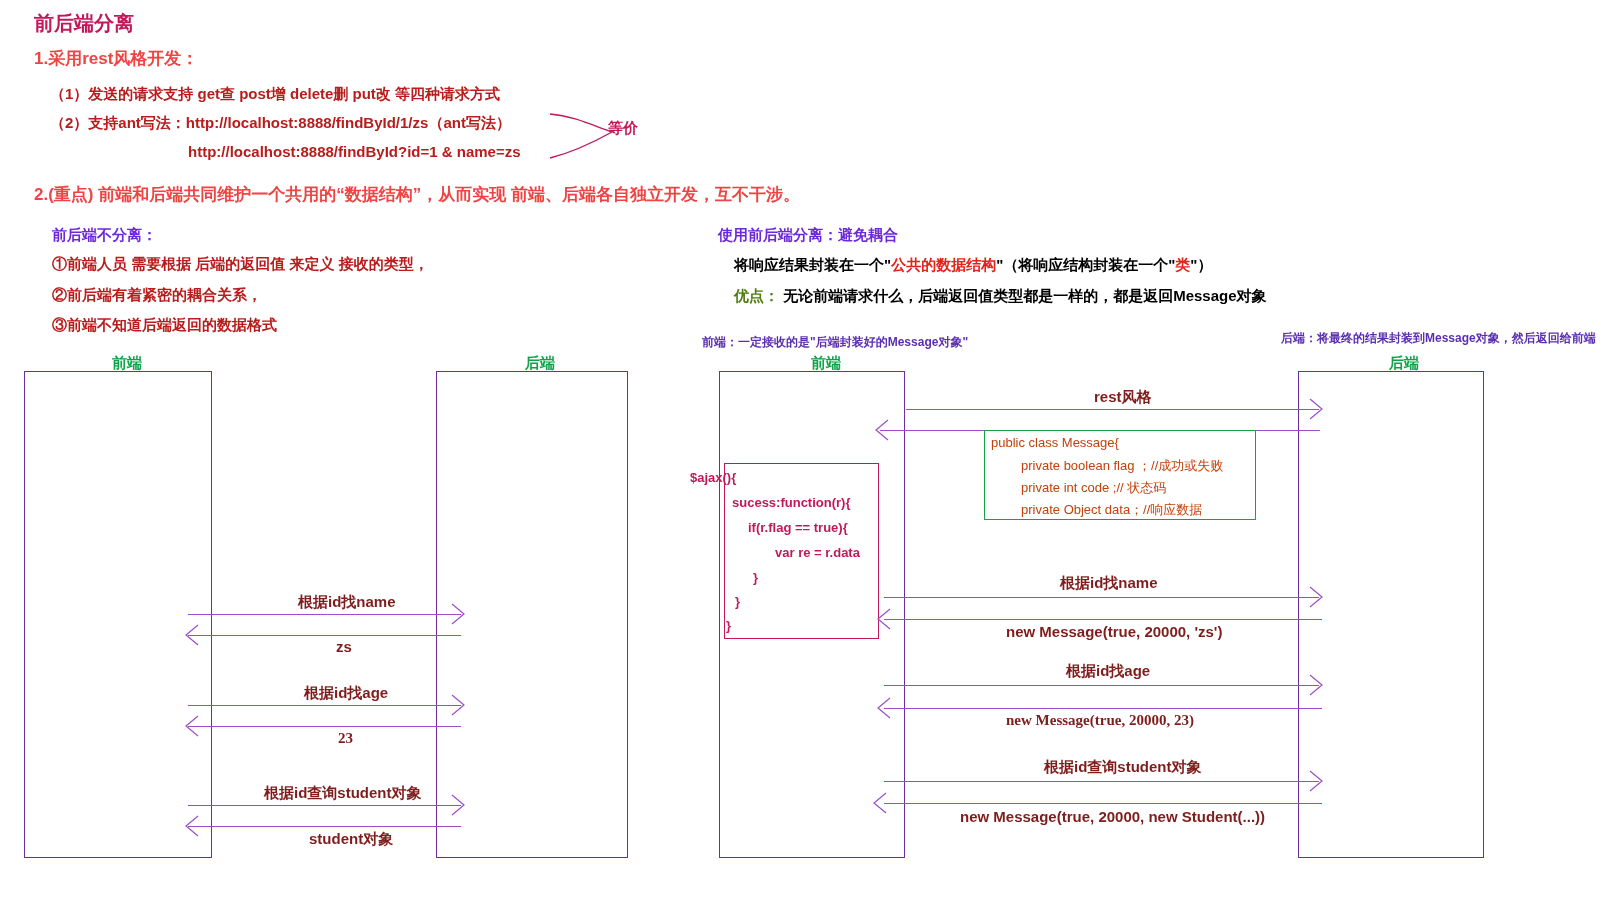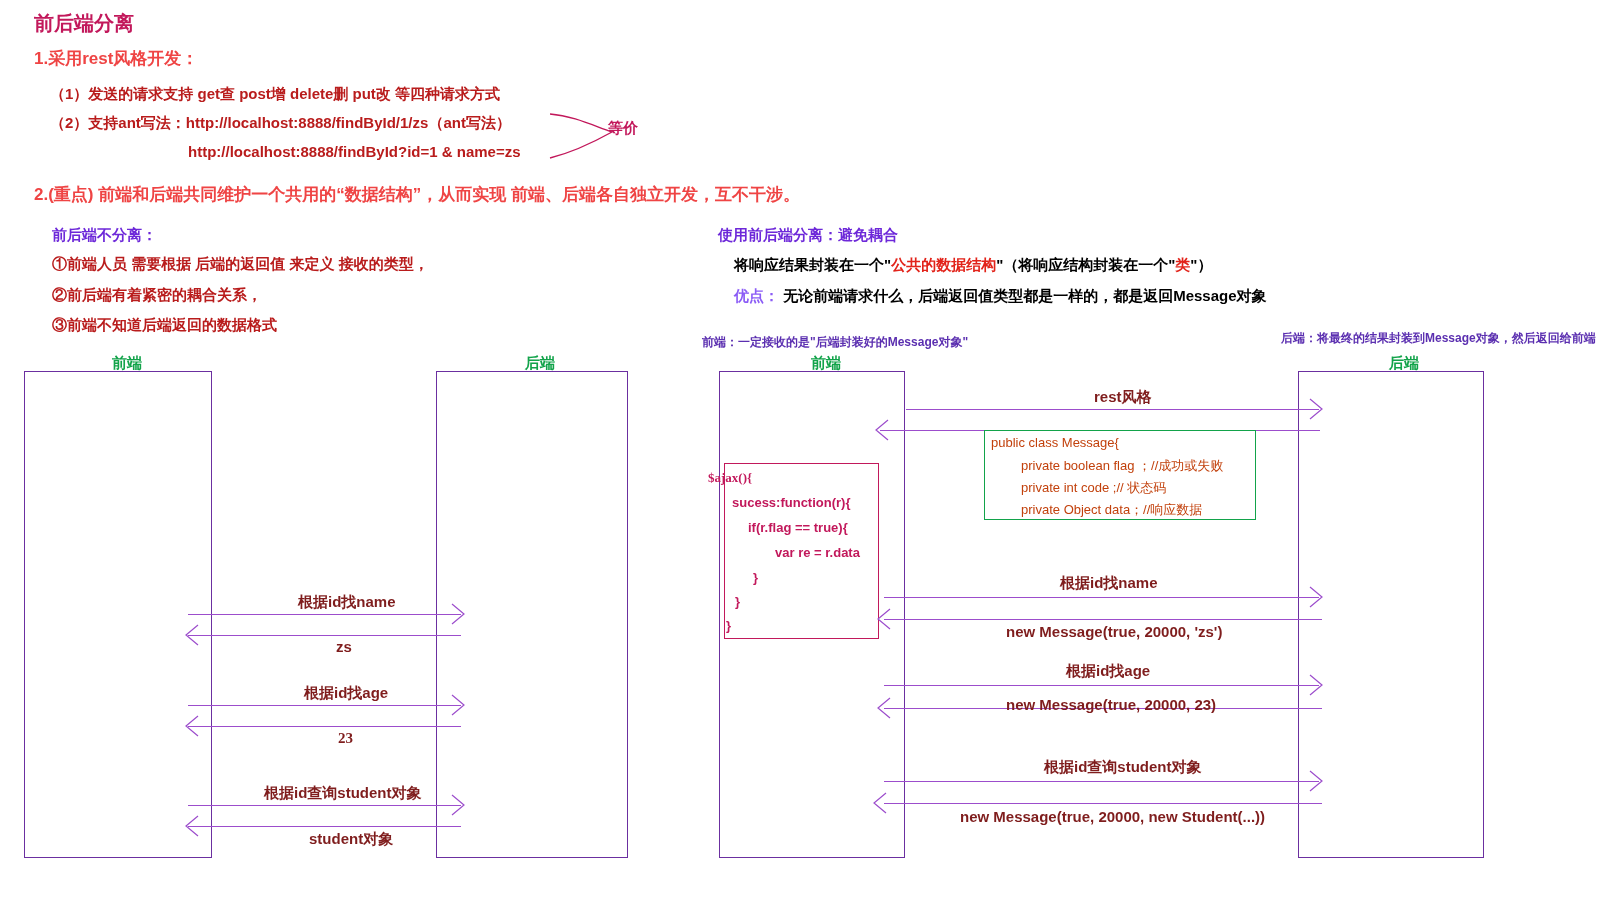--- a/index.html
+++ b/index.html
@@ -41,21 +41,21 @@
 <div class="t red" style="left:24px;top:226px;">前后端不分离：</div>
 <div class="t blk" style="left:24px;top:255px;">①前端人员 需要根据 后端的返回值 来定义 接收的类型，</div>
 <div class="t blk" style="left:24px;top:286px;">②前后端有着紧密的耦合关系，</div>
 <div class="t blk" style="left:24px;top:316px;">③前端不知道后端返回的数据格式</div>
 
 <div class="t red" style="left:690px;top:226px;">使用前后端分离：避免耦合</div>
 <div class="t" style="left:706px;top:256px;font-size:15px;font-weight:bold;">
   <span style="color:#000;">将响应结果封装在一个"</span><span style="color:#e2231a;">公共的数据结构</span><span style="color:#000;">"（将响应结构封装在一个"</span><span style="color:#e2231a;">类</span><span style="color:#000;">"）</span>
 </div>
 <div class="t" style="left:706px;top:287px;font-size:15px;font-weight:bold;">
-  <span style="color:#8b5cf6;">优点：</span><span style="color:#000;"> 无论前端请求什么，后端返回值类型都是一样的，都是返回Message对象</span>
+  <span style="color:#4d7c0f;">优点：</span><span style="color:#000;"> 无论前端请求什么，后端返回值类型都是一样的，都是返回Message对象</span>
 </div>
 
 <div class="t purplesm" style="left:674px;top:334px;">前端：一定接收的是"后端封装好的Message对象"</div>
 <div class="t purplesm" style="left:1253px;top:330px;">后端：将最终的结果封装到Message对象，然后返回给前端</div>
 
 <div class="t greenlbl" style="left:84px;top:354px;">前端</div>
 <div class="t greenlbl" style="left:497px;top:354px;">后端</div>
 
 <div class="box" style="left:24px;top:371px;width:186px;height:485px;"></div>
 <div class="box" style="left:436px;top:371px;width:190px;height:485px;"></div>
@@ -113,21 +113,21 @@
     <path d="M12,0 L0,10 L12,20" fill="none" stroke="#9c4dcc" stroke-width="1.2"></path>
   </svg>
 
 <div class="gbox" style="left:984px;top:430px;width:270px;height:88px;"></div>
 <div class="msgcode" style="left:991px;top:435px;">public class Message{</div>
 <div class="msgcode" style="left:1021px;top:457px;">private boolean flag  ；//成功或失败</div>
 <div class="msgcode" style="left:1021px;top:479px;">private int code ;// 状态码</div>
 <div class="msgcode" style="left:1021px;top:501px;">private Object data；//响应数据</div>
 
 <div class="pbox" style="left:724px;top:463px;width:153px;height:174px;"></div>
-<div class="code" style="left:708px;top:470px;font-family:Liberation Serif, serif;">$ajax(){</div>
+<div class="code" style="left:690px;top:470px;">$ajax(){</div>
 <div class="code" style="left:732px;top:495px;">sucess:function(r){</div>
 <div class="code" style="left:748px;top:520px;">if(r.flag == true){</div>
 <div class="code" style="left:775px;top:545px;">var re = r.data</div>
 <div class="code" style="left:753px;top:570px;">}</div>
 <div class="code" style="left:735px;top:594px;">}</div>
 <div class="code" style="left:726px;top:618px;">}</div>
 
 <div class="t green" style="left:1032px;top:574px;">根据id找name</div>
 <div class="arrowline" style="left:884px;top:597px;width:435px;"></div>
 <svg class="arrowhead" style="left:1310px;top:587px;" width="14" height="20">
@@ -143,21 +143,21 @@
 <div class="t green" style="left:1038px;top:662px;">根据id找age</div>
 <div class="arrowline" style="left:884px;top:685px;width:435px;"></div>
 <svg class="arrowhead" style="left:1310px;top:675px;" width="14" height="20">
     <path d="M0,0 L12,10 L0,20" fill="none" stroke="#9c4dcc" stroke-width="1.2"></path>
   </svg>
 
 <div class="arrowline" style="left:884px;top:708px;width:438px;"></div>
 <svg class="arrowhead" style="left:878px;top:698px;" width="14" height="20">
     <path d="M12,0 L0,10 L12,20" fill="none" stroke="#9c4dcc" stroke-width="1.2"></path>
   </svg>
-<div class="t green" style="left:978px;top:696px;">new Message(true, 20000, 23)</div>
+<div class="t green" style="left:978px;top:712px;font-family:Liberation Serif, serif;">new Message(true, 20000, 23)</div>
 
 <div class="t green" style="left:1016px;top:758px;">根据id查询student对象</div>
 <div class="arrowline" style="left:884px;top:781px;width:435px;"></div>
 <svg class="arrowhead" style="left:1310px;top:771px;" width="14" height="20">
     <path d="M0,0 L12,10 L0,20" fill="none" stroke="#9c4dcc" stroke-width="1.2"></path>
   </svg>
 
 <div class="arrowline" style="left:884px;top:803px;width:438px;"></div>
 <svg class="arrowhead" style="left:874px;top:793px;" width="14" height="20">
     <path d="M12,0 L0,10 L12,20" fill="none" stroke="#9c4dcc" stroke-width="1.2"></path>

